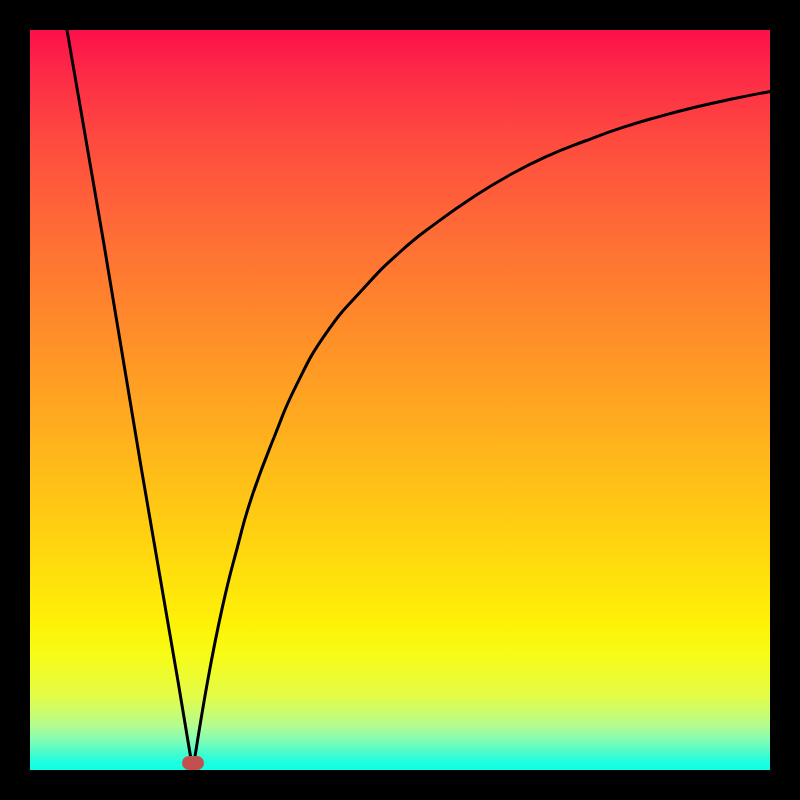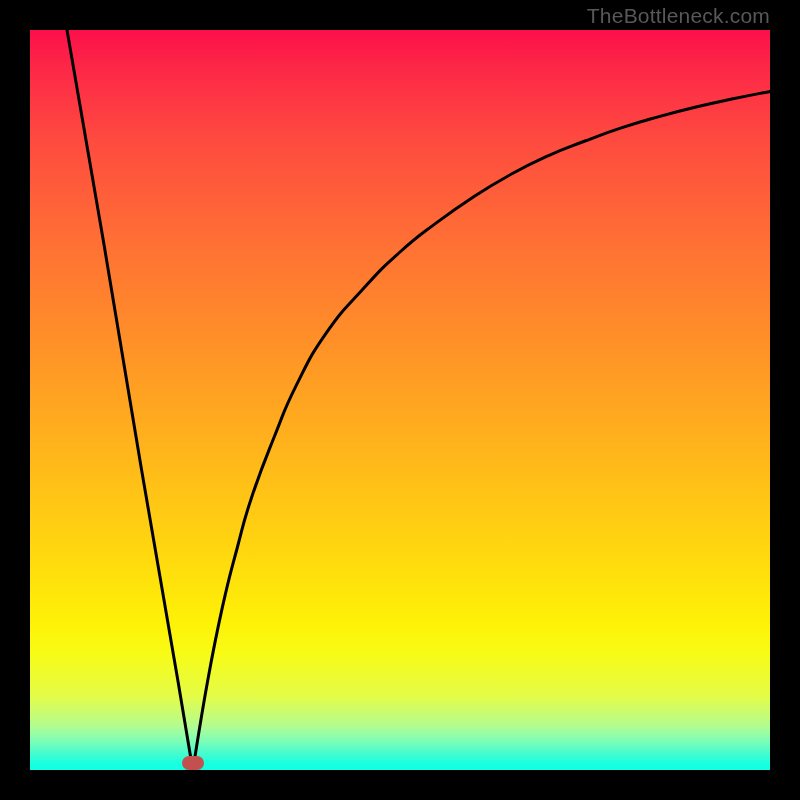--- a/index.html
+++ b/index.html
@@ -70,21 +70,20 @@
     transform: translate(-50%, -50%);
   }
 </style>
 </head>
 <body>
 
 <div class="frame">
 
   <div class="plot-area"></div>
 
-  <div class="watermark">TheBottleneck.com</div>
 
   <svg class="curve" viewBox="0 0 740 740" preserveAspectRatio="none">
     <path id="curve-left" fill="none" stroke="#000000" stroke-width="3" stroke-linecap="round" d="M37.00 0.00 L74.00 214.60 L111.00 436.60 L148.00 651.20 L162.80 740.00"></path>
     <path id="curve-right" fill="none" stroke="#000000" stroke-width="3" stroke-linecap="round" d="M162.80 740.00 C166.50 717.80, 170.20 691.90, 177.60 651.20 C185.00 610.50, 185.00 610.50, 192.40 577.20 C199.80 543.90, 199.80 545.75, 207.20 518.00 C214.60 490.25, 212.75 493.95, 222.00 466.20 C231.25 438.45, 233.10 434.75, 244.20 407.00 C255.30 379.25, 253.45 381.10, 266.40 355.20 C279.35 329.30, 279.35 327.45, 296.00 303.40 C312.65 279.35, 314.50 279.35, 333.00 259.00 C351.50 238.65, 351.50 238.65, 370.00 222.00 C388.50 205.35, 388.50 206.27, 407.00 192.40 C425.50 178.52, 425.50 178.53, 444.00 166.50 C462.50 154.47, 462.50 154.47, 481.00 144.30 C499.50 134.12, 499.50 134.13, 518.00 125.80 C536.50 117.48, 536.50 118.03, 555.00 111.00 C573.50 103.97, 573.50 103.78, 592.00 97.68 C610.50 91.57, 610.50 91.76, 629.00 86.58 C647.50 81.40, 647.50 81.40, 666.00 76.96 C684.50 72.52, 684.50 72.70, 703.00 68.82 C721.50 64.93, 730.75 63.27, 740.00 61.42"></path>
   </svg>
 
   <div id="marker" class="marker" style="left: 192.8px; top: 763px;"></div>
 
 </div>
 

